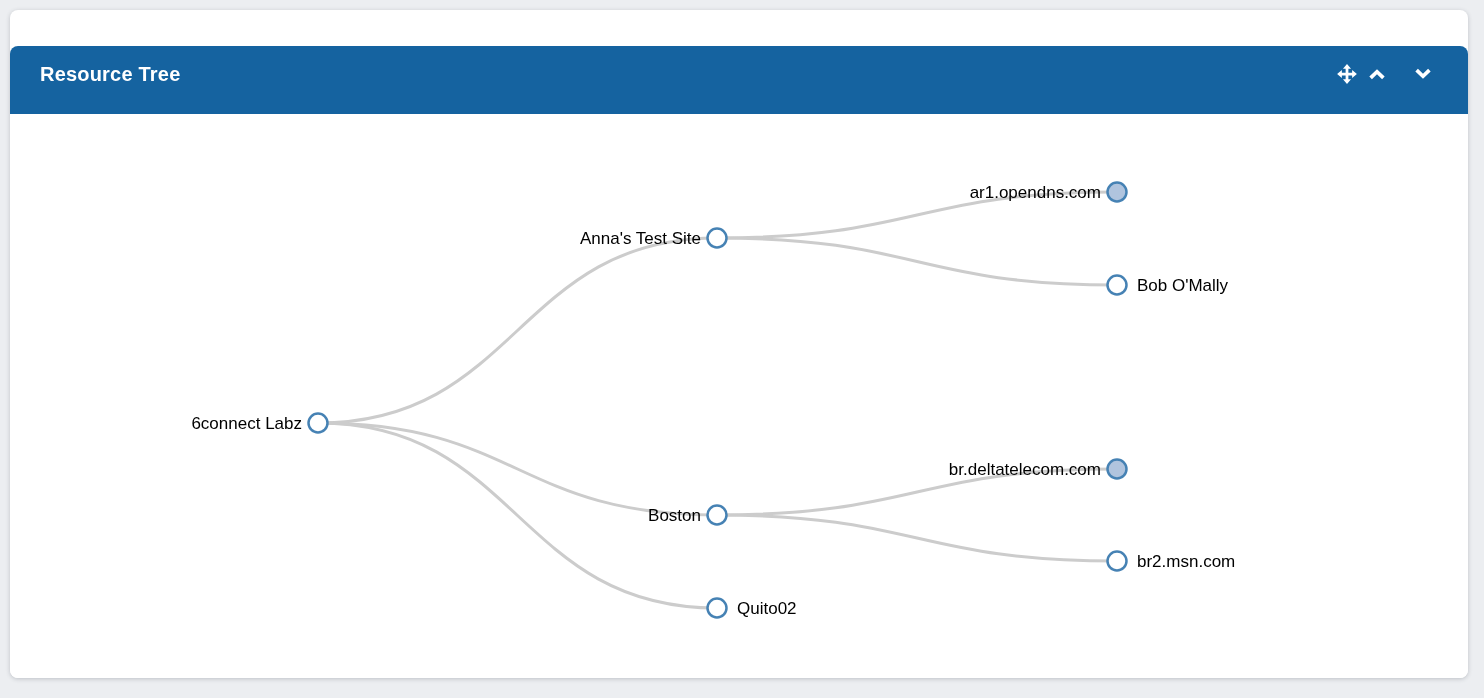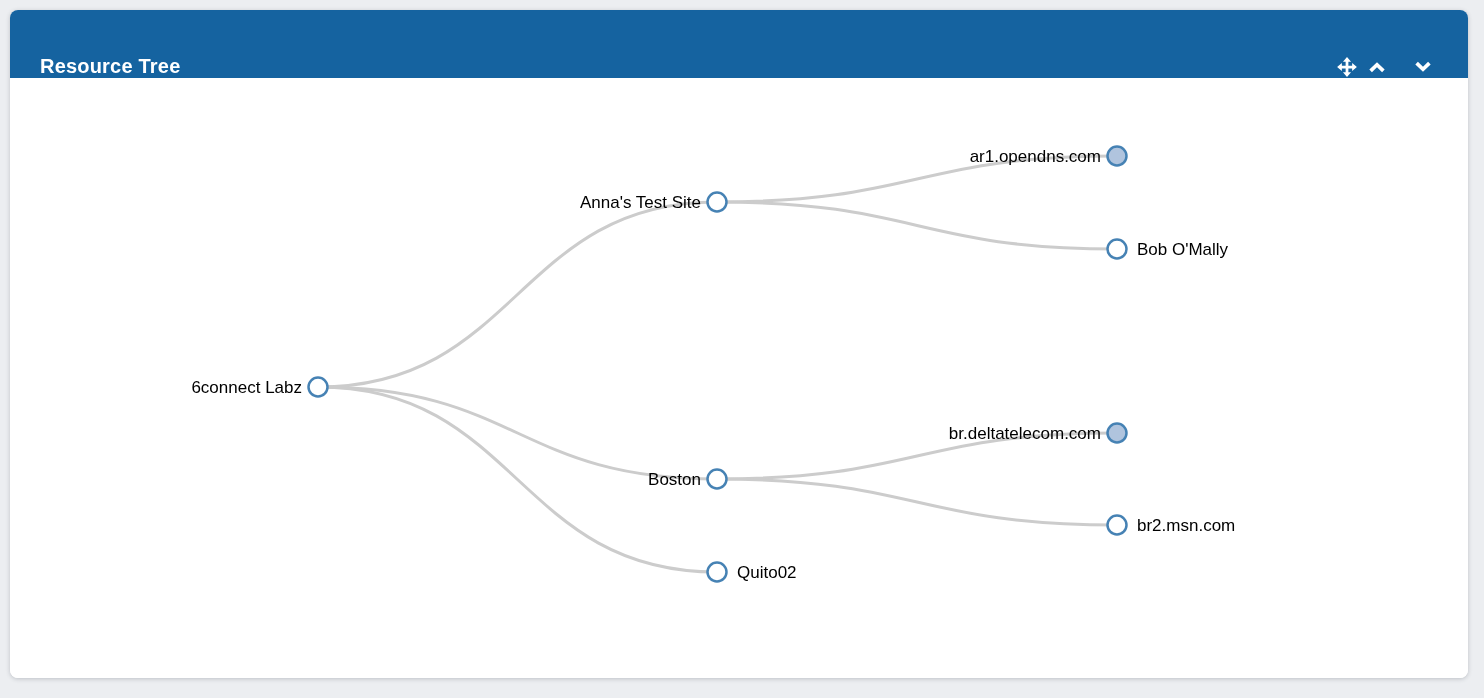--- a/index.html
+++ b/index.html
@@ -18,23 +18,24 @@
     box-shadow: 0 1px 4px rgba(50,60,70,0.25);
     display: flex;
     flex-direction: column;
   }
   .panel-header {
     height: 68px;
     flex: 0 0 68px;
     background: var(--header_bg, #1563a0);
     border-radius: 8px 8px 0 0;
     display: flex;
-    align-items: flex-end;
-    padding: 10px 35px 0 30px;
+    align-items: flex-start;
+    padding: 17px 35px 0 30px;
     color: var(--header_text, #fff);
+    margin-top: 36px;
   }
   .panel-title {
     font-size: 20px;
     font-weight: bold;
     letter-spacing: 0.2px;
   }
   .header-icons {
     margin-left: auto;
     display: flex;
     align-items: center;

